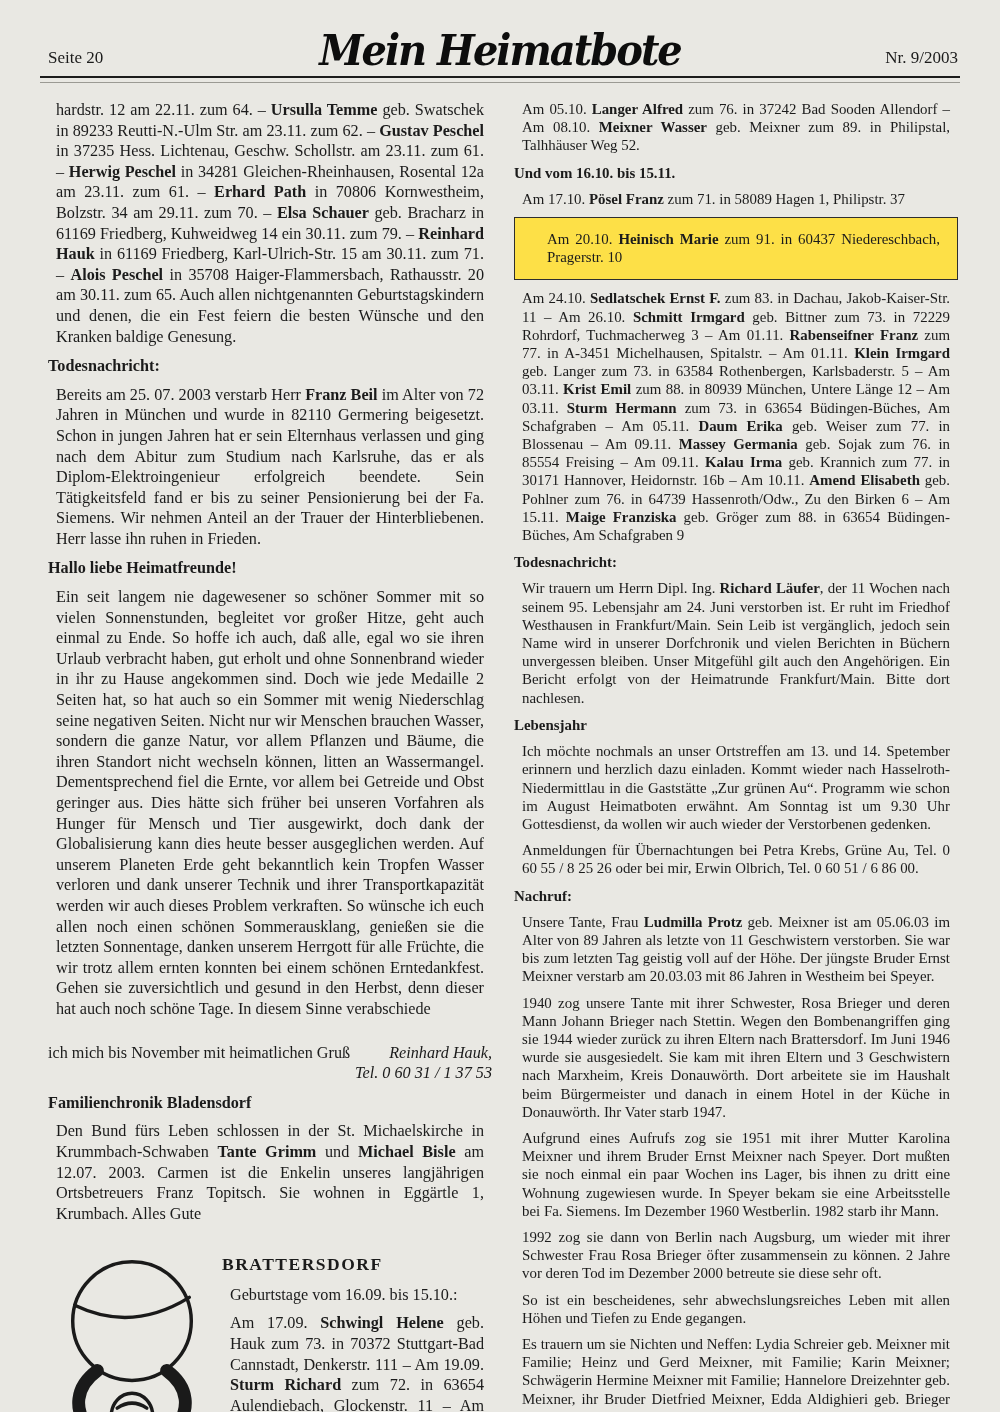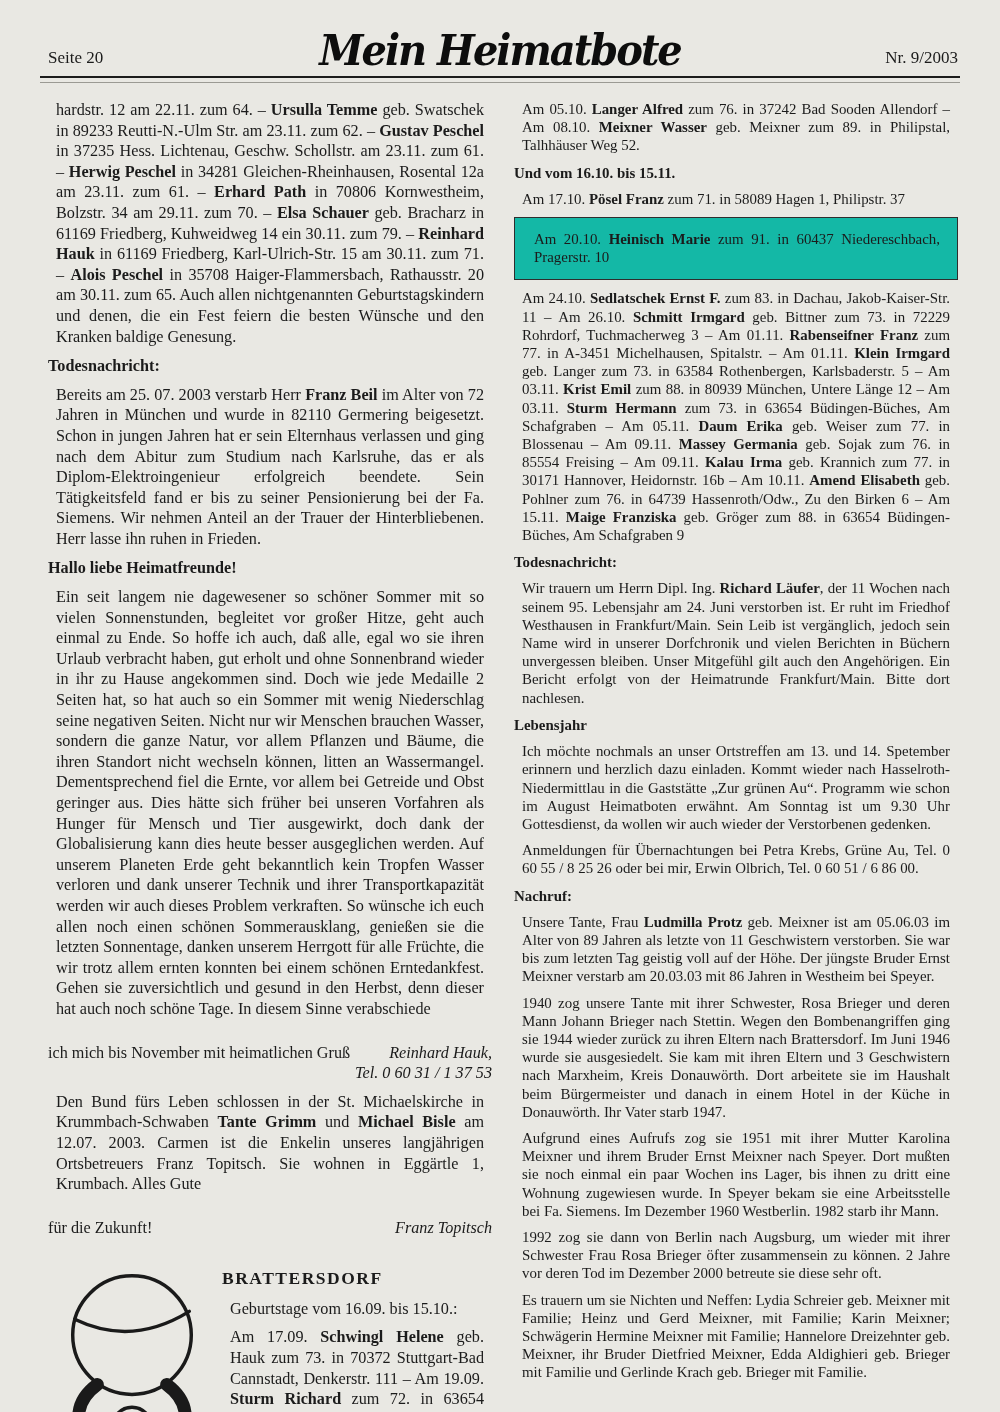--- a/index.html
+++ b/index.html
@@ -32,23 +32,23 @@
   .col-left{font-size:16.2px;line-height:20.6px;}
   .col-right{font-size:14.9px;line-height:18.2px;}
   p{margin:8px;text-align:justify;}
   .h{font-weight:bold;margin-top:9px;text-align:left;}
   b{font-weight:bold;}
   .sigline{display:flex;justify-content:space-between;margin-top:23px;}
   .sigline .sig{font-style:italic;white-space:nowrap;margin-left:10px;}
   .sigright{text-align:right;font-style:italic;}
 
   .graybox{
-    background:#14b8a6;
+    background:#fde047;
     border:1.5px solid #2e2e2e;
-    padding:4px 9px 5px 11px;
+    padding:4px 9px 5px 24px;
     margin:9px 0;
   }
 
   
   .bsd{display:flex;margin-top:24px;}
   .bsd-art{width:168px;flex:none;}
   .bsd-art svg{display:block;}
   .bsd-text{flex:1;margin-left:6px;}
   .bsd-title{font-weight:bold;letter-spacing:1.5px;text-align:left;font-size:17.5px;margin:6px 0 10px 0;}
 </style>
@@ -75,25 +75,22 @@
       <p>Bereits am 25. 07. 2003 verstarb Herr <b>Franz Beil</b> im Alter von 72 Jahren in München und wurde in 82110 Germering beigesetzt. Schon in jungen Jahren hat er sein Elternhaus verlassen und ging nach dem Abitur zum Studium nach Karlsruhe, das er als Diplom-Elektroingenieur erfolgreich beendete. Sein Tätigkeitsfeld fand er bis zu seiner Pensionierung bei der Fa. Siemens. Wir nehmen Anteil an der Trauer der Hinterbliebenen. Herr lasse ihn ruhen in Frieden.</p>
 
       <div class="h">Hallo liebe Heimatfreunde!</div>
       <p>Ein seit langem nie dagewesener so schöner Sommer mit so vielen Sonnenstunden, begleitet vor großer Hitze, geht auch einmal zu Ende. So hoffe ich auch, daß alle, egal wo sie ihren Urlaub verbracht haben, gut erholt und ohne Sonnenbrand wieder in ihr zu Hause angekommen sind. Doch wie jede Medaille 2 Seiten hat, so hat auch so ein Sommer mit wenig Niederschlag seine negativen Seiten. Nicht nur wir Menschen brauchen Wasser, sondern die ganze Natur, vor allem Pflanzen und Bäume, die ihren Standort nicht wechseln können, litten an Wassermangel. Dementsprechend fiel die Ernte, vor allem bei Getreide und Obst geringer aus. Dies hätte sich früher bei unseren Vorfahren als Hunger für Mensch und Tier ausgewirkt, doch dank der Globalisierung kann dies heute besser ausgeglichen werden. Auf unserem Planeten Erde geht bekanntlich kein Tropfen Wasser verloren und dank unserer Technik und ihrer Transportkapazität werden wir auch dieses Problem verkraften. So wünsche ich euch allen noch einen schönen Sommerausklang, genießen sie die letzten Sonnentage, danken unserem Herrgott für alle Früchte, die wir trotz allem ernten konnten bei einem schönen Erntedankfest. Gehen sie zuversichtlich und gesund in den Herbst, denn dieser hat auch noch schöne Tage. In diesem Sinne verabschiede</p>
       <div class="sigline">
         <span>ich mich bis November mit heimatlichen Gruß</span>
         <span class="sig">Reinhard Hauk,</span>
       </div>
       <div class="sigright">Tel. 0 60 31 / 1 37 53</div>
 
+      <div class="h">Familienchronik Bladensdorf</div>
       <p>Den Bund fürs Leben schlossen in der St. Michaelskirche in Krummbach-Schwaben <b>Tante Grimm</b> und <b>Michael Bisle</b> am 12.07. 2003. Carmen ist die Enkelin unseres langjährigen Ortsbetreuers Franz Topitsch. Sie wohnen in Eggärtle 1, Krumbach. Alles Gute</p>
-      <div class="sigline">
-        <span>für die Zukunft!</span>
-        <span class="sig">Franz Topitsch</span>
-      </div>
 
       <div class="bsd">
         <div class="bsd-art">
           <svg width="168" height="332" viewBox="0 0 170 332" xmlns="http://www.w3.org/2000/svg">
             <g stroke="#1a1a1a" fill="none" stroke-width="3.5" stroke-linecap="round">
               <circle cx="85" cy="72" r="60"></circle>
               <path d="M 27 56 Q 85 84 143 48"></path>
               <path d="M 50 122 C 28 138 24 162 44 184" stroke-width="13"></path>
               <path d="M 120 122 C 142 138 146 162 126 184" stroke-width="13"></path>
               <path d="M 36 176 l 14 14" stroke-width="9"></path>
@@ -142,16 +139,17 @@
 
       <div class="h">Lebensjahr</div>
       <p>Ich möchte nochmals an unser Ortstreffen am 13. und 14. Spetember erinnern und herzlich dazu einladen. Kommt wieder nach Hasselroth-Niedermittlau in die Gaststätte „Zur grünen Au“. Programm wie schon im August Heimatboten erwähnt. Am Sonntag ist um 9.30 Uhr Gottesdienst, da wollen wir auch wieder der Verstorbenen gedenken.</p>
       <p>Anmeldungen für Übernachtungen bei Petra Krebs, Grüne Au, Tel. 0 60 55 / 8 25 26 oder bei mir, Erwin Olbrich, Tel. 0 60 51 / 6 86 00.</p>
 
       <div class="h">Nachruf:</div>
       <p>Unsere Tante, Frau <b>Ludmilla Protz</b> geb. Meixner ist am 05.06.03 im Alter von 89 Jahren als letzte von 11 Geschwistern verstorben. Sie war bis zum letzten Tag geistig voll auf der Höhe. Der jüngste Bruder Ernst Meixner verstarb am 20.03.03 mit 86 Jahren in Westheim bei Speyer.</p>
       <p>1940 zog unsere Tante mit ihrer Schwester, Rosa Brieger und deren Mann Johann Brieger nach Stettin. Wegen den Bombenangriffen ging sie 1944 wieder zurück zu ihren Eltern nach Brattersdorf. Im Juni 1946 wurde sie ausgesiedelt. Sie kam mit ihren Eltern und 3 Geschwistern nach Marxheim, Kreis Donauwörth. Dort arbeitete sie im Haushalt beim Bürgermeister und danach in einem Hotel in der Küche in Donauwörth. Ihr Vater starb 1947.</p>
       <p>Aufgrund eines Aufrufs zog sie 1951 mit ihrer Mutter Karolina Meixner und ihrem Bruder Ernst Meixner nach Speyer. Dort mußten sie noch einmal ein paar Wochen ins Lager, bis ihnen zu dritt eine Wohnung zugewiesen wurde. In Speyer bekam sie eine Arbeitsstelle bei Fa. Siemens. Im Dezember 1960 Westberlin. 1982 starb ihr Mann.</p>
       <p>1992 zog sie dann von Berlin nach Augsburg, um wieder mit ihrer Schwester Frau Rosa Brieger öfter zusammensein zu können. 2 Jahre vor deren Tod im Dezember 2000 betreute sie diese sehr oft.</p>
+      <p>So ist ein bescheidenes, sehr abwechslungsreiches Leben mit allen Höhen und Tiefen zu Ende gegangen.</p>
       <p>Es trauern um sie Nichten und Neffen: Lydia Schreier geb. Meixner mit Familie; Heinz und Gerd Meixner, mit Familie; Karin Meixner; Schwägerin Hermine Meixner mit Familie; Hannelore Dreizehnter geb. Meixner, ihr Bruder Dietfried Meixner, Edda Aldighieri geb. Brieger mit Familie und Gerlinde Krach geb. Brieger mit Familie.</p>
     </div>
   </div>
 </div>
 
 </body></html>

